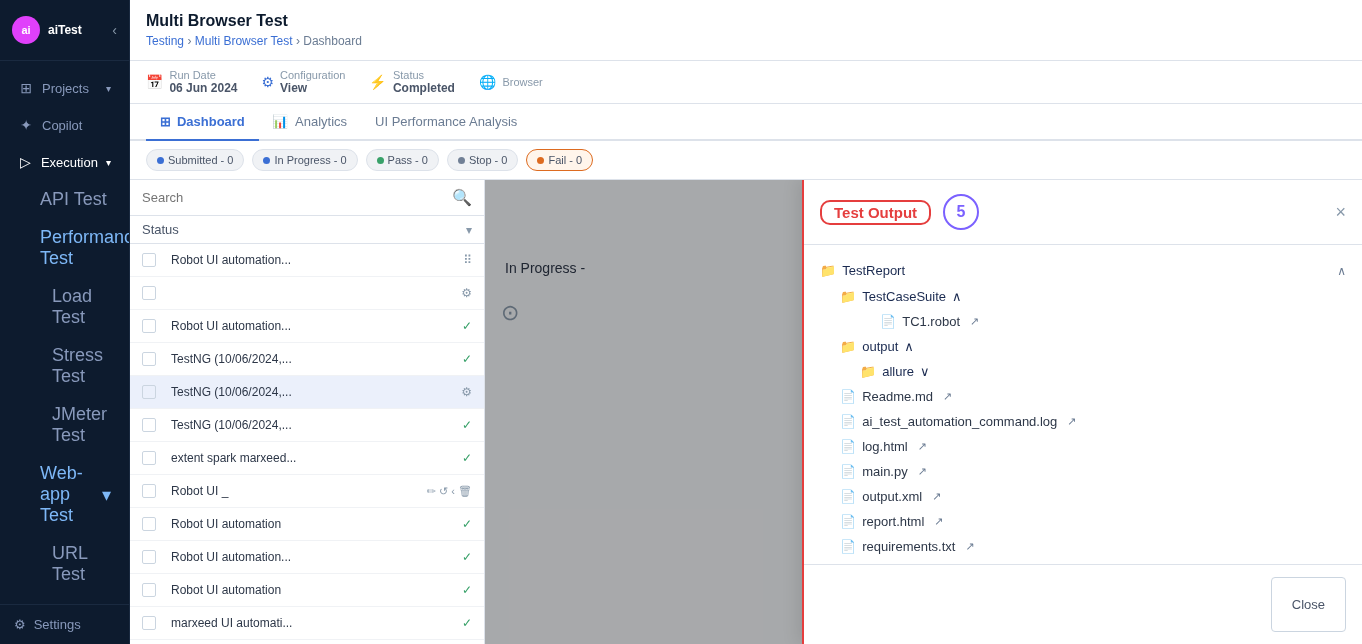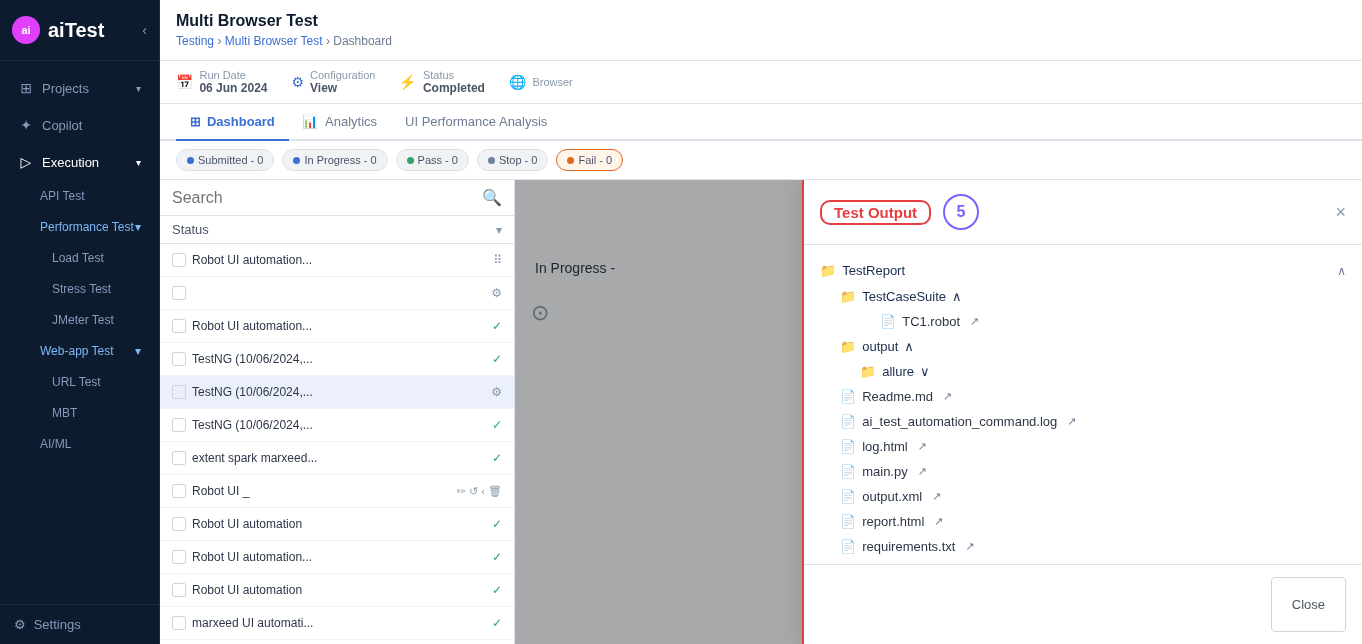--- a/index.html
+++ b/index.html
@@ -1,20 +1,20 @@
 <!DOCTYPE html>
 <html><head>
   <meta charset="utf-8">
   <style>
     * { box-sizing: border-box; margin: 0; padding: 0; }
     body { font-family: 'Segoe UI', Arial, sans-serif; background: #0d1b2e; color: #fff; height: 644px; width: 1362px; overflow: hidden; display: flex; }
 
     
     .sidebar {
-      width: 160px;
+      width: 130px;
       background: #0d1b2e;
       display: flex;
       flex-direction: column;
       height: 644px;
       flex-shrink: 0;
       border-right: 1px solid #1a2a40;
     }
     .sidebar-logo {
       padding: 16px 12px;
       display: flex;
@@ -26,21 +26,21 @@
       background: #e040fb;
       border-radius: 50%;
       width: 28px;
       height: 28px;
       display: flex;
       align-items: center;
       justify-content: center;
       font-size: 12px;
       font-weight: bold;
     }
-    .logo-text { font-size: 20px; font-weight: 600; color: #fff; }
+    .logo-text { font-size: 12px; font-weight: 600; color: #fff; }
     .sidebar-collapse {
       margin-left: auto;
       cursor: pointer;
       color: #8899aa;
       font-size: 14px;
     }
     .sidebar-nav { flex: 1; padding: 8px 0; overflow-y: auto; }
     .nav-item {
       display: flex;
       align-items: center;
@@ -54,21 +54,21 @@
     }
     .nav-item.active { color: #fff; }
     .nav-item .nav-icon { font-size: 14px; width: 16px; text-align: center; }
     .nav-item .arrow { margin-left: auto; font-size: 10px; }
     .nav-sub-item {
       display: flex;
       align-items: center;
       padding: 8px 14px 8px 36px;
       cursor: pointer;
       color: #8899bb;
-      font-size: 12px;
+      font-size: 18px;
       border-radius: 4px;
       margin: 1px 4px;
     }
     .nav-sub-item.highlight { color: #7eb8f7; font-weight: 500; }
     .sidebar-footer {
       padding: 12px 14px;
       border-top: 1px solid #1a2a40;
       display: flex;
       align-items: center;
       gap: 8px;
@@ -185,21 +185,21 @@
       display: flex;
       align-items: center;
       padding: 8px 12px;
       border-bottom: 1px solid #dde2ea;
       gap: 8px;
     }
     .search-input {
       flex: 1;
       border: none;
       outline: none;
-      font-size: 16px;
+      font-size: 13px;
       color: #4a5568;
       background: transparent;
     }
     .status-filter {
       display: flex;
       align-items: center;
       padding: 6px 12px;
       border-bottom: 1px solid #dde2ea;
       font-size: 13px;
       color: #4a5568;
@@ -208,21 +208,21 @@
     }
     .status-filter .arrow { margin-left: auto; font-size: 12px; color: #8899aa; }
     .list-items { flex: 1; overflow-y: auto; }
     .list-item {
       display: flex;
       align-items: center;
       padding: 9px 12px;
       border-bottom: 1px solid #f0f2f5;
       font-size: 12px;
       color: #2d3748;
-      gap: 6px;
+      gap: 15px;
       cursor: pointer;
     }
     .list-item.selected { background: #ebf0fb; }
     .list-item .checkbox { width: 14px; height: 14px; border: 1.5px solid #cbd5e0; border-radius: 2px; flex-shrink: 0; }
     .list-item .item-name { flex: 1; overflow: hidden; text-overflow: ellipsis; white-space: nowrap; }
     .list-item .item-actions { display: flex; gap: 6px; color: #8899aa; font-size: 12px; margin-left: auto; }
 
     
     .main-view {
       flex: 1;

